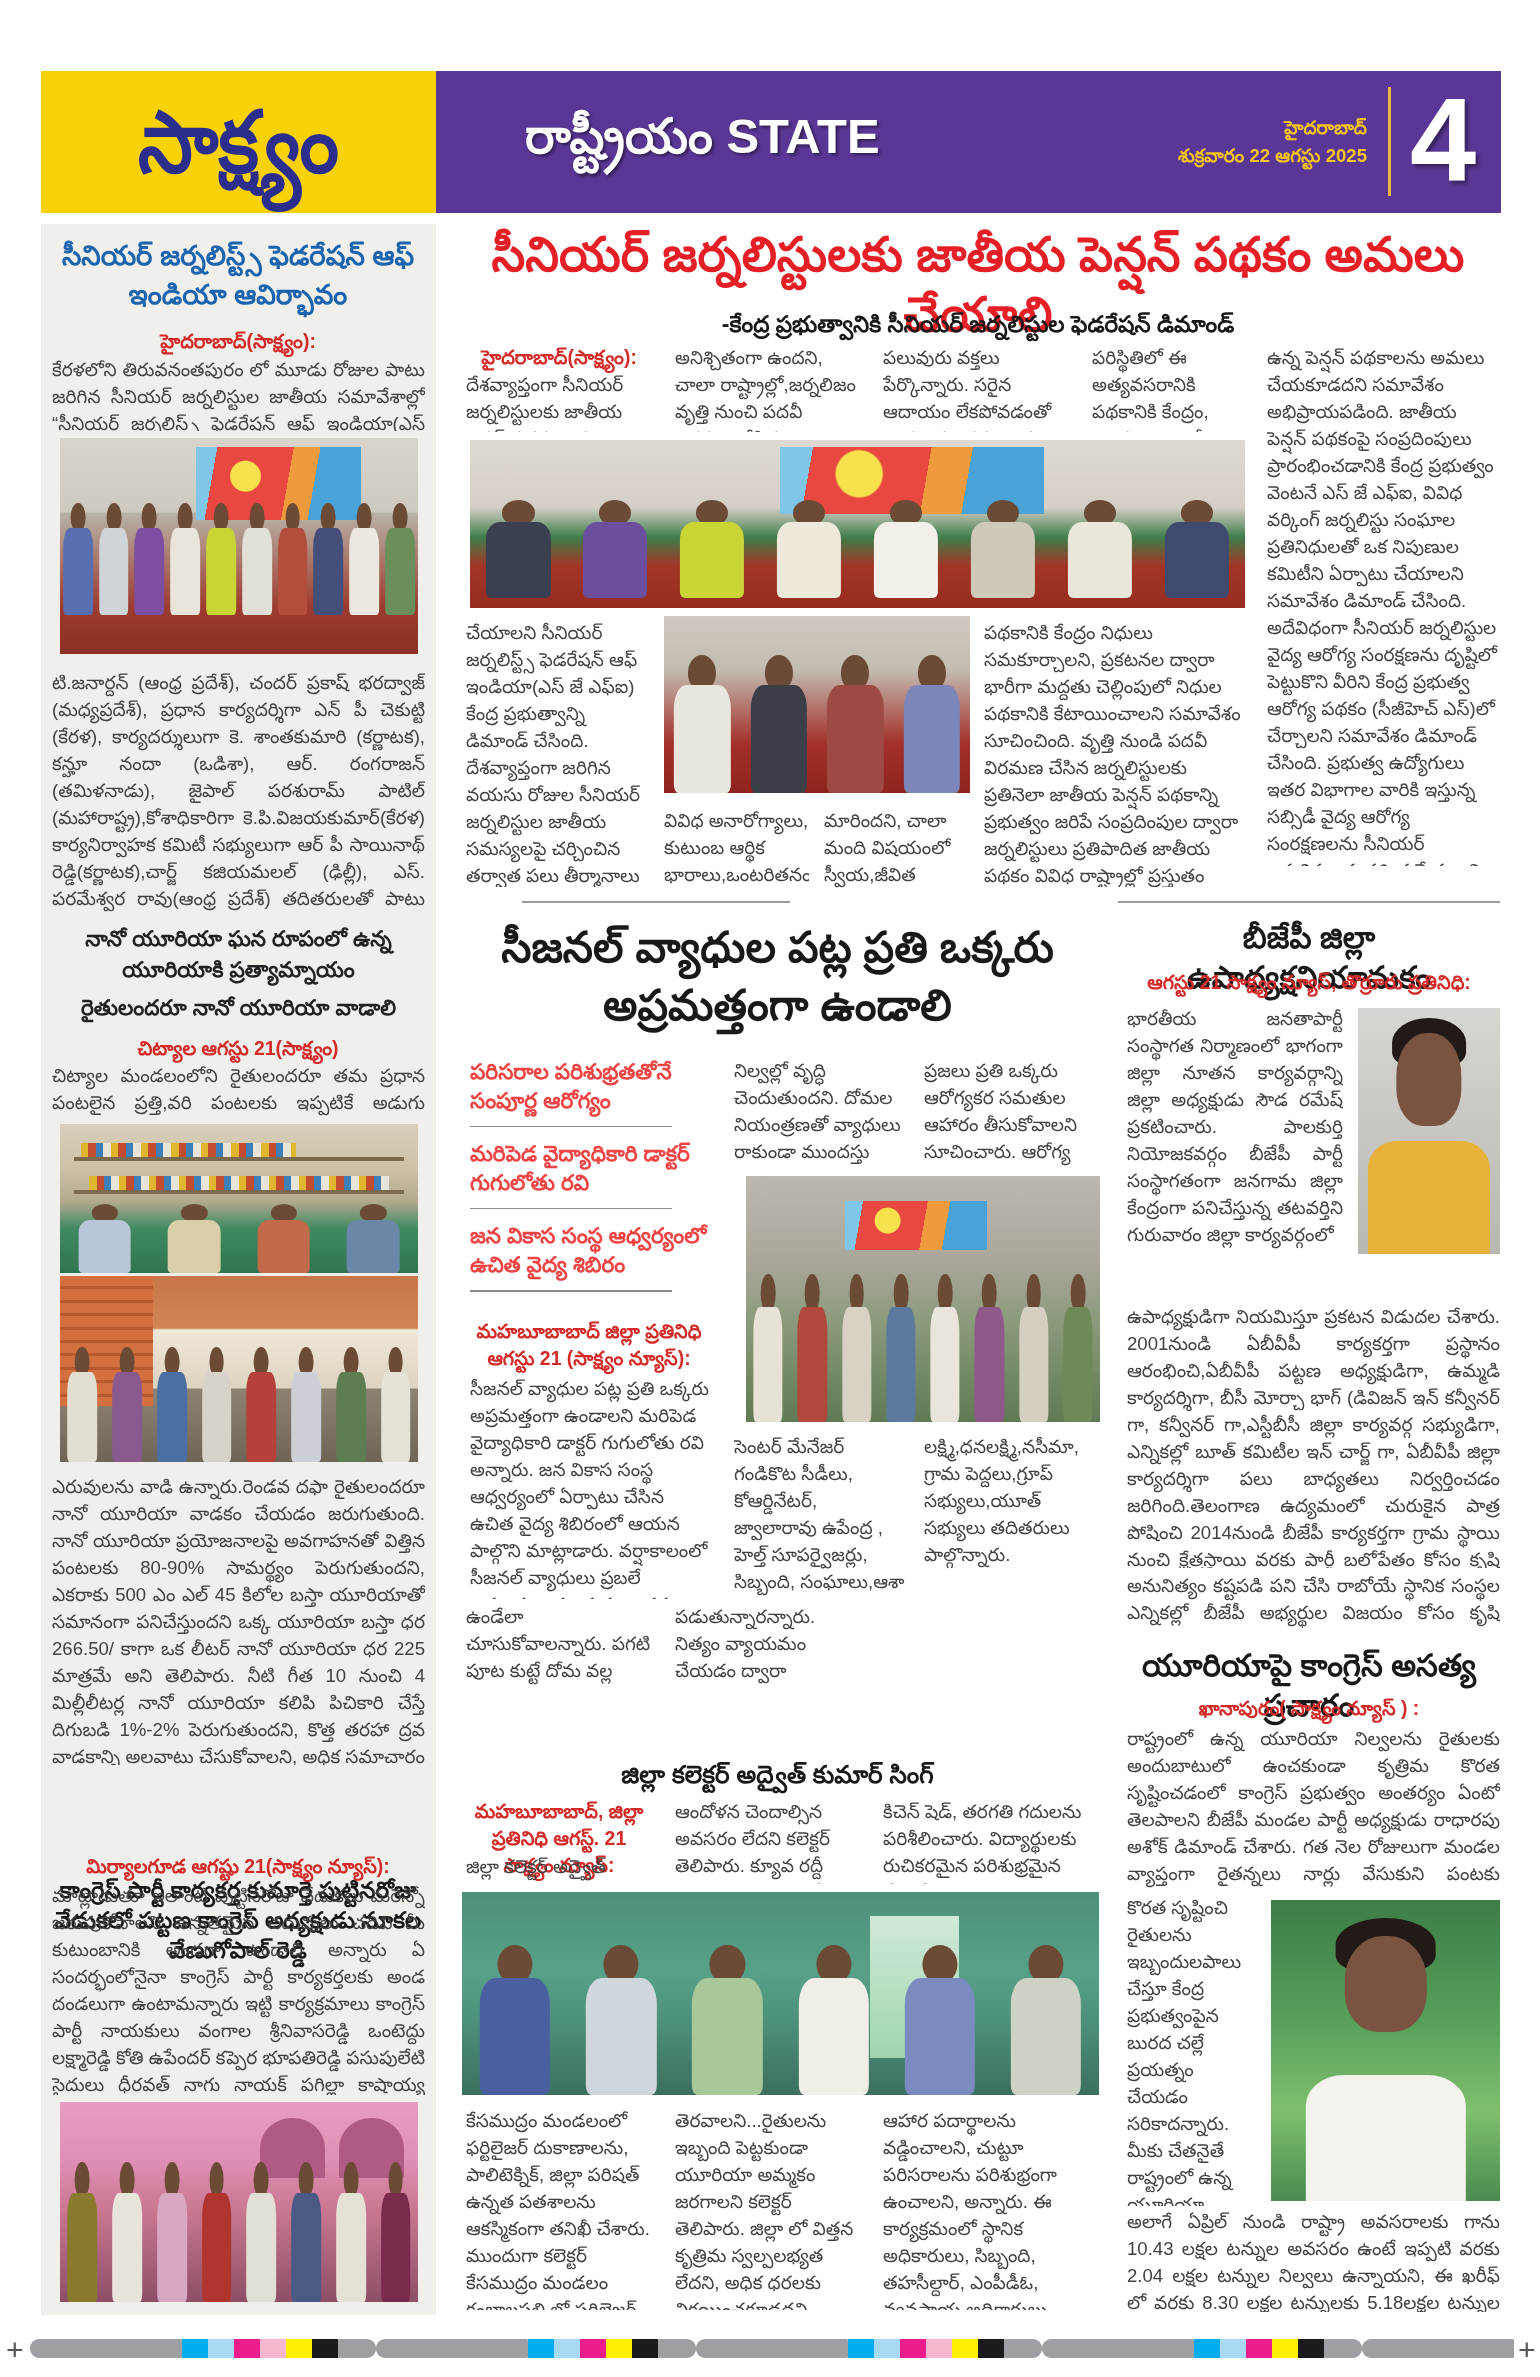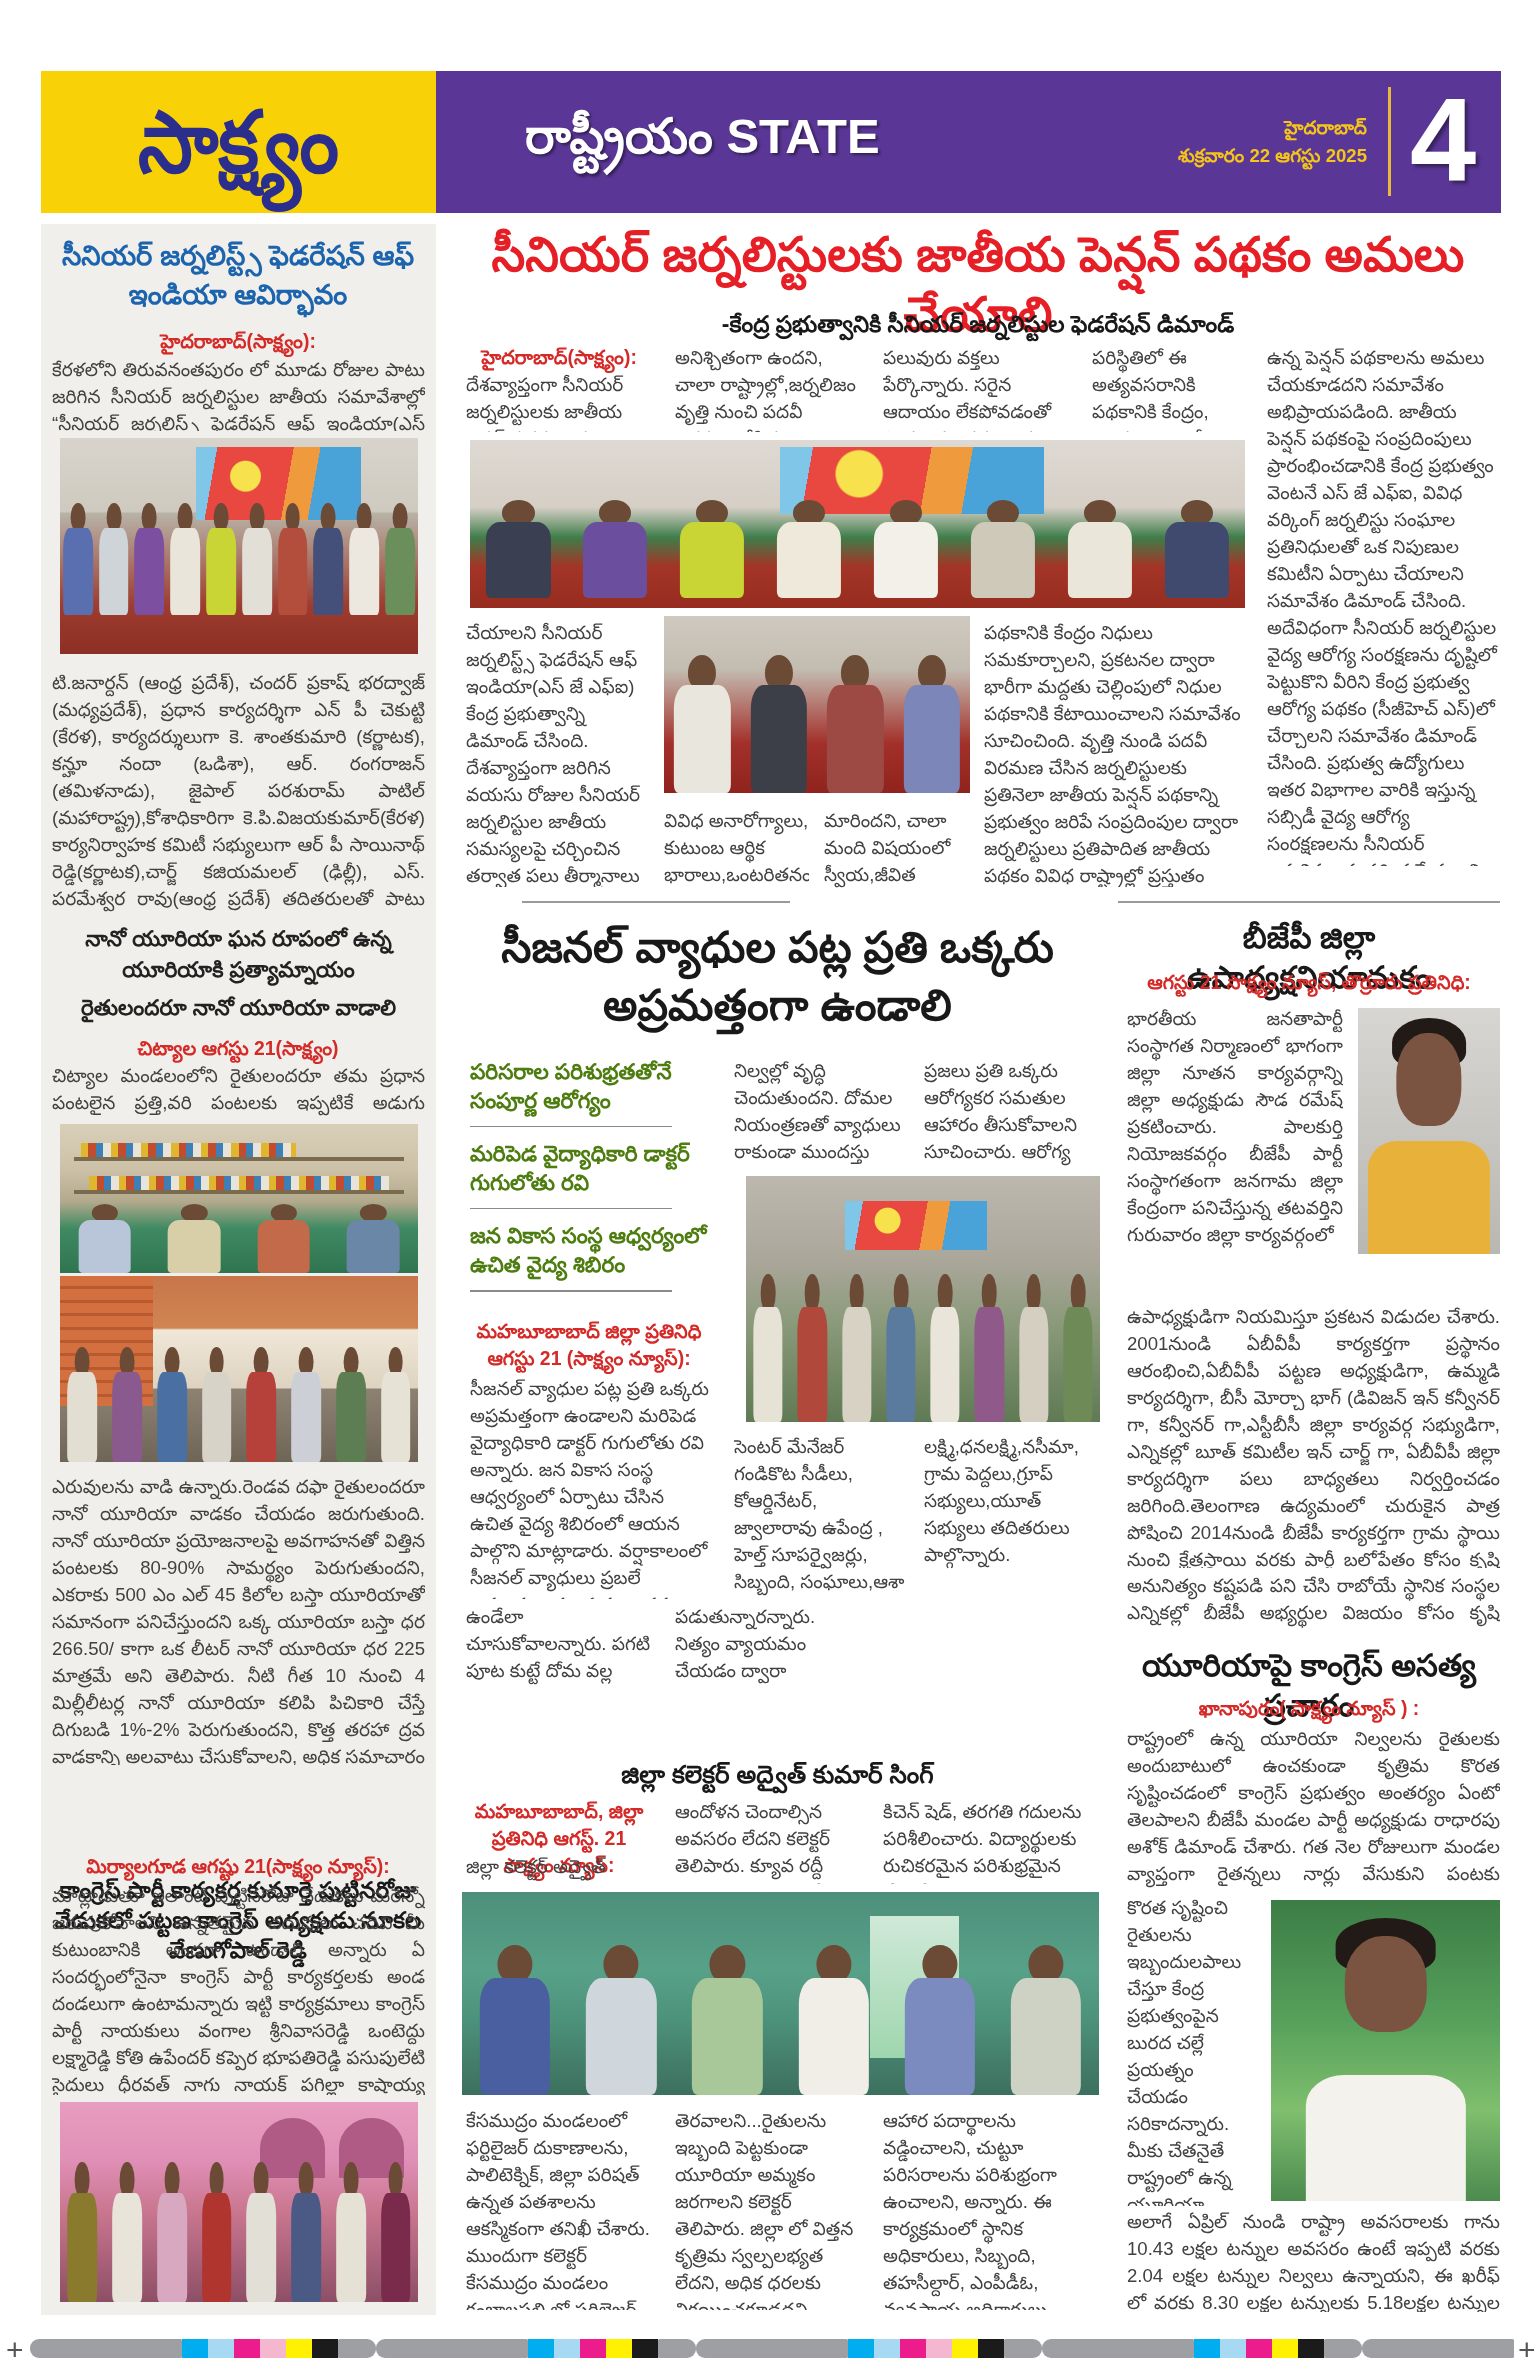--- a/index.html
+++ b/index.html
@@ -20,21 +20,21 @@
   
   .panel{background:#f0efeb;}
   .hl-red{color:#e61e25;font-weight:700;text-align:center;line-height:1.25;}
   .hl-blue{color:#1d64ae;font-weight:700;text-align:center;line-height:1.4;}
   .hl-black{color:#191919;font-weight:700;text-align:center;line-height:1.3;}
   .deck{color:#222;font-weight:700;text-align:center;line-height:1.45;}
   .dateline{color:#d42a28;font-weight:700;text-align:center;font-size:19.4px;line-height:1.4;}
   .dateline.left{text-align:center;}
   .body-t{font-size:18.6px;line-height:27px;text-align:justify;color:#414141;}
   .body-rag{font-size:18.6px;line-height:27px;text-align:left;color:#414141;}
-  .subdeck{font-size:21.6px;font-weight:700;color:#4d7c0f;line-height:1.35;}
+  .subdeck{font-size:21.6px;font-weight:700;color:#ef4444;line-height:1.35;}
   .subdeck .rule{display:block;width:82%;height:1.5px;background:#8a8a8a;margin:10.4px 0 12px 0;}
   .hrule{background:#9a9a9a;height:1.5px;}
   
   .photo{position:absolute;overflow:hidden;}
   .ph-room{background:linear-gradient(#d8d4cc 0%,#cfcabf 34%,#b8b2a6 35%,#9d3b2e 78%,#8c2f24 100%);}
   .ph-room2{background:linear-gradient(#ded9d2 0%,#d5cfc6 40%,#3f7d4a 58%,#a33527 75%,#962c1f 100%);}
   .banner{position:absolute;left:38%;top:4%;width:46%;height:34%;background:
       radial-gradient(circle at 30% 40%,#f7e14d 0 12%,transparent 13%),
       linear-gradient(100deg,#7fc6e8 0 12%,#e8483f 12% 55%,#f09a3e 55% 70%,#4aa3d8 70% 100%);}
   .crowdband{position:absolute;left:0;bottom:18%;width:100%;height:52%;}

